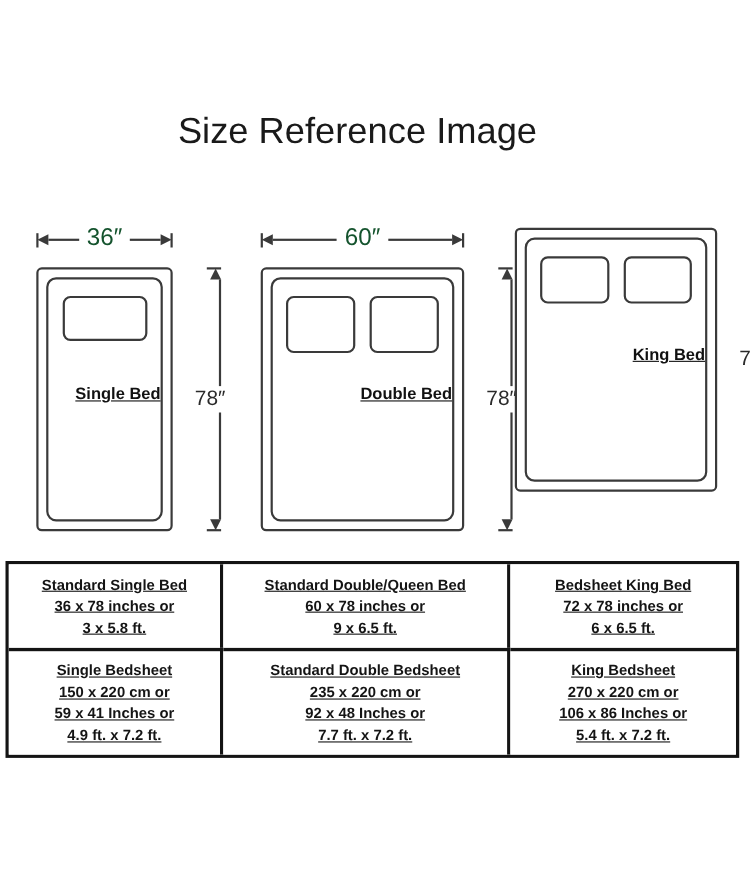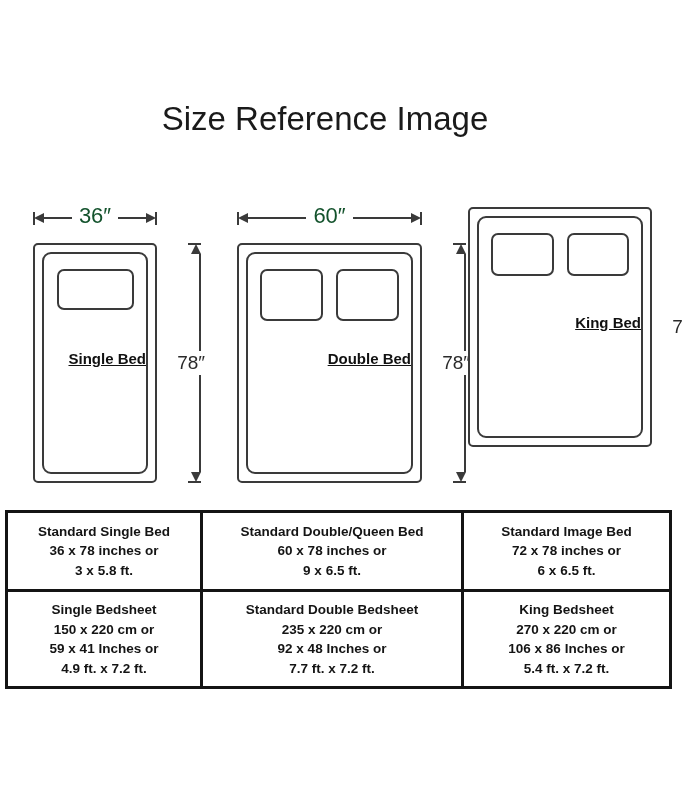--- a/index.html
+++ b/index.html
@@ -54,21 +54,21 @@
   
   .size-table {
     position:absolute; left:5px; top:510px; width:667px;
     box-sizing:border-box; border:3px solid #141414;
     display:grid; grid-template-columns:195px 261px 205px;
     background:#fff;
   }
   .cell {
     display:flex; flex-direction:column; justify-content:center; align-items:center;
     text-align:center; font-weight:700; font-size:13.5px; line-height:19.5px;
-    color:#141414; box-sizing:border-box; background:#fff;
+    color:#141414; box-sizing:border-box; background:#fff;text-decoration:underline;
   }
   .row1 { height:76px; }
   .row2 { height:97px; border-top:3px solid #141414; }
   .colsep { border-right:3px solid #141414; }
 </style>
 </head>
 <body>
 
 <div class="canvas">
 
@@ -166,21 +166,21 @@
       <div>Standard Single Bed</div>
       <div>36 x 78 inches or</div>
       <div>3 x 5.8 ft.</div>
     </div>
     <div class="cell row1 colsep">
       <div>Standard Double/Queen Bed</div>
       <div>60 x 78 inches or</div>
       <div>9 x 6.5 ft.</div>
     </div>
     <div class="cell row1">
-      <div>Standard Image Bed</div>
+      <div>Bedsheet King Bed</div>
       <div>72 x 78 inches or</div>
       <div>6 x 6.5 ft.</div>
     </div>
 
     <div class="cell row2 colsep">
       <div>Single Bedsheet</div>
       <div>150 x 220 cm or</div>
       <div>59 x 41 Inches or</div>
       <div>4.9 ft. x 7.2 ft.</div>
     </div>

